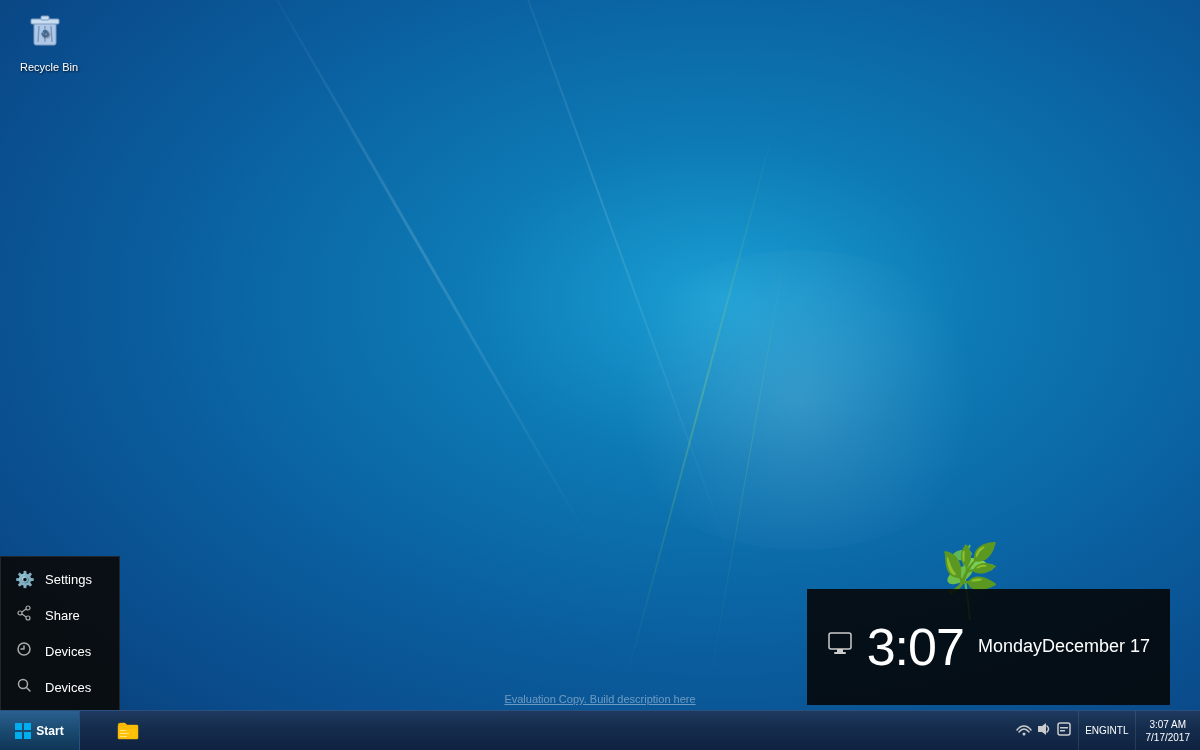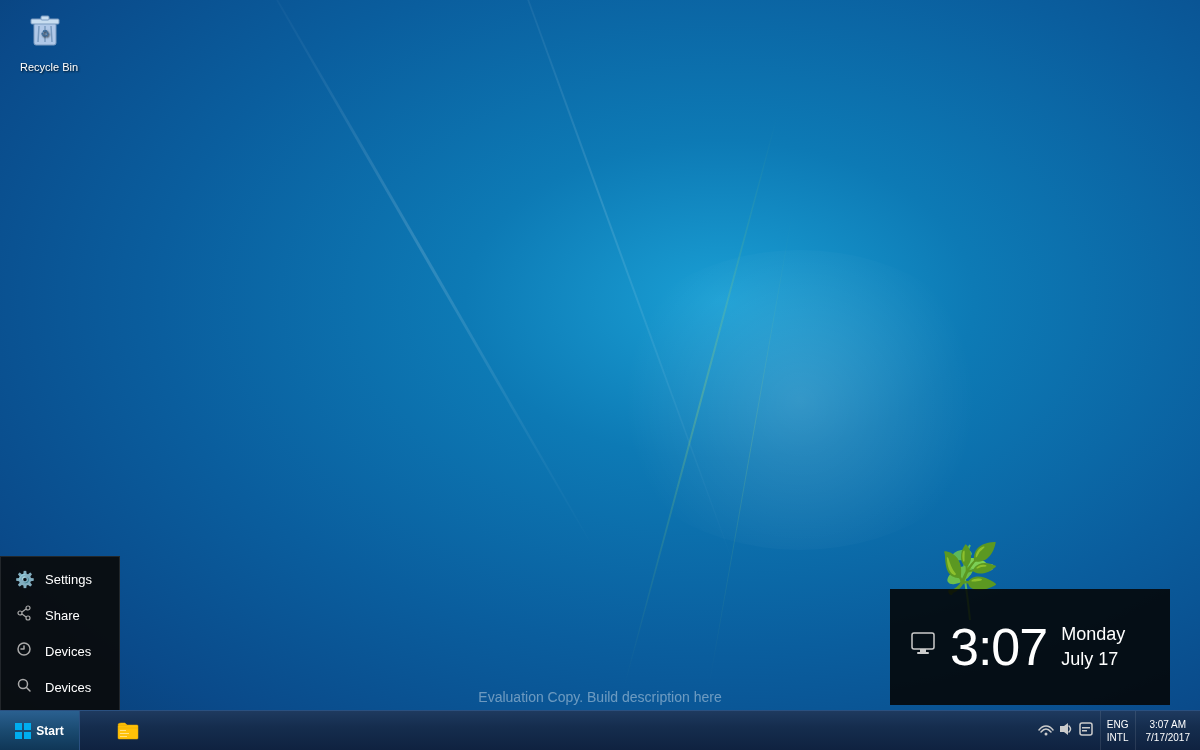--- a/index.html
+++ b/index.html
@@ -174,21 +174,21 @@
     }
 
     #notification-area span {
       font-size: 14px;
       color: #ccc;
       cursor: pointer;
     }
 
     #lang-indicator {
       display: flex;
-      flex-direction: column;
+      flex-direction: row;
       align-items: center;
       padding: 0 6px;
       height: 40px;
       justify-content: center;
       cursor: pointer;
       border-left: 1px solid rgba(255,255,255,0.1);
       color: white;
       font-size: 10px;
       line-height: 1.3;
     }
@@ -260,36 +260,37 @@
 
     #clock-widget .time-display {
       font-size: 52px;
       font-weight: 200;
       letter-spacing: -1px;
       line-height: 1;
     }
 
     #clock-widget .date-display {
       display: flex;
-      flex-direction: column;
+      flex-direction: row;
       font-size: 18px;
       font-weight: 400;
       line-height: 1.4;
     }
 
     
     #watermark {
       position: absolute;
       bottom: 45px;
       left: 50%;
       transform: translateX(-50%);
       color: rgba(255,255,255,0.4);
-      font-size: 14px;
+      font-size: 11px;
       white-space: nowrap;
       z-index: 50;
+      text-decoration: underline;
     }
 
     
     .taskbar-icon {
       width: 40px;
       height: 40px;
       display: flex;
       align-items: center;
       justify-content: center;
       cursor: pointer;
@@ -348,21 +349,21 @@
     <div class="monitor-icon">
       <svg width="26" height="26" viewBox="0 0 26 26">
         <rect x="2" y="2" width="22" height="16" rx="2" fill="none" stroke="#ccc" stroke-width="1.5"></rect>
         <rect x="10" y="18" width="6" height="3" fill="#ccc"></rect>
         <rect x="7" y="21" width="12" height="2" rx="1" fill="#ccc"></rect>
       </svg>
     </div>
     <div class="time-display">3:07</div>
     <div class="date-display">
       <span>Monday</span>
-      <span>July 17</span>
+      <span>December 17</span>
     </div>
   </div>
 
   <div id="start-menu">
     <div class="start-menu-item">
       <span class="menu-icon">⚙️</span>
       <span>Settings</span>
     </div>
     <div class="start-menu-item">
       <span class="menu-icon">

